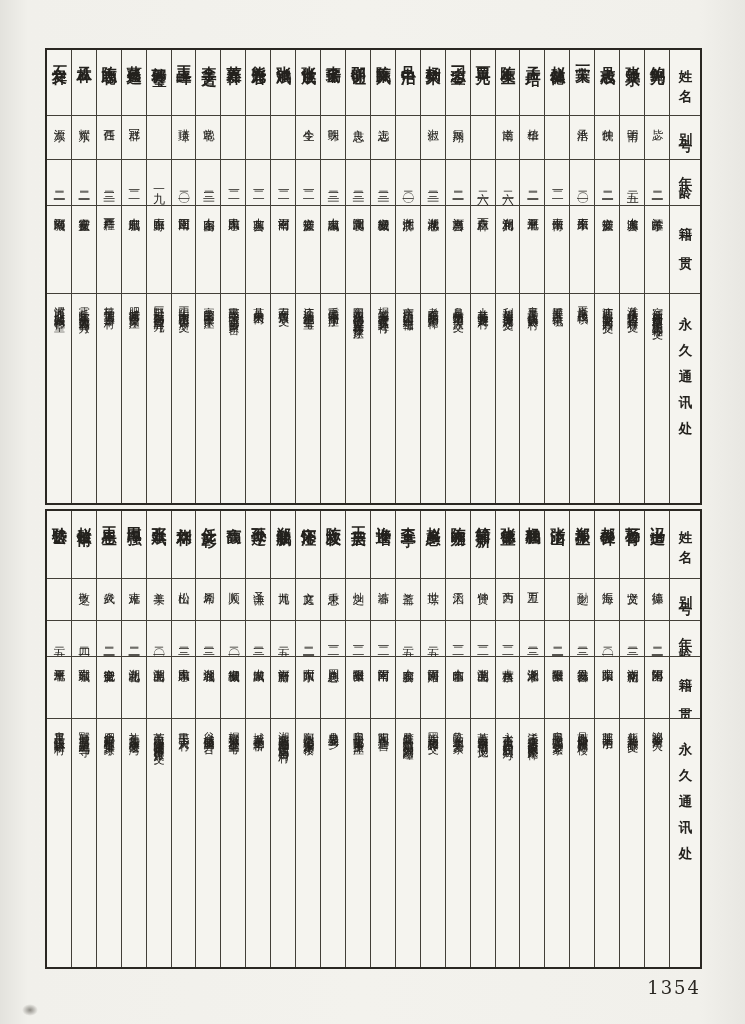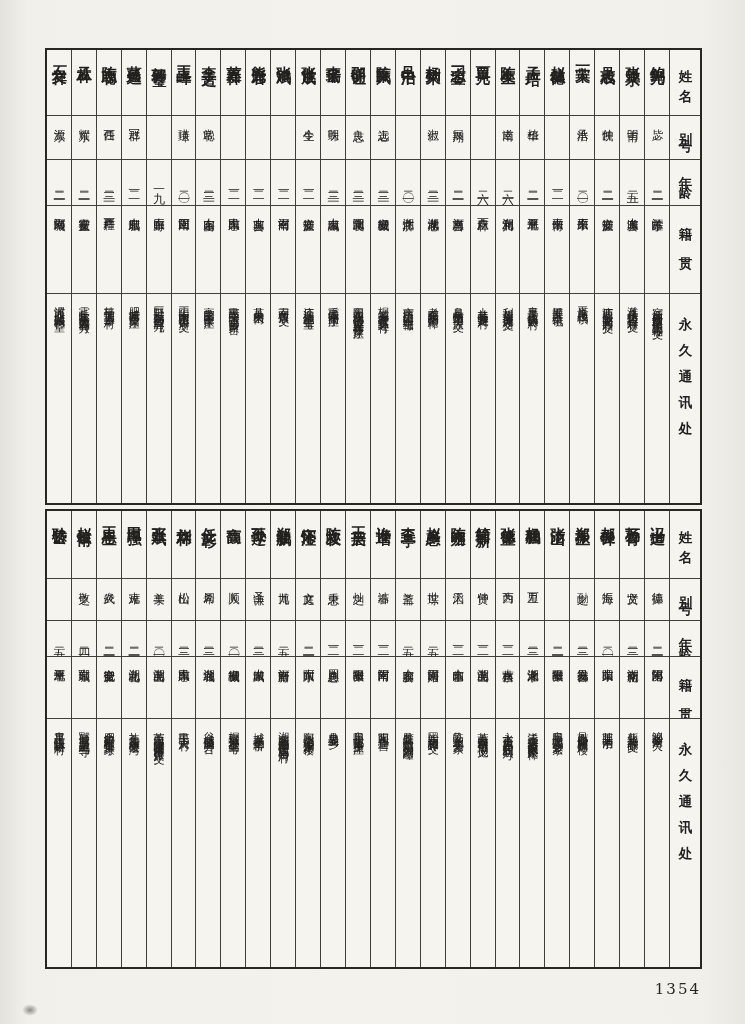--- a/index.html
+++ b/index.html
@@ -58,21 +58,21 @@
   .header-col .c-name span{letter-spacing:20px;margin-top:8px;}
   .header-col .c-alias span{letter-spacing:8px;margin-top:5px;}
   .header-col .c-age{align-items:flex-start;}
   .header-col .c-age span{letter-spacing:9px;margin-top:5px;}
   .header-col .c-native span{letter-spacing:30px;margin-top:10px;}
   .header-col .c-address span{letter-spacing:26px;margin-top:12px;}
 
   .page-number{
     position:absolute;right:44px;bottom:26px;
     font-family:"DejaVu Serif","Liberation Serif",serif;
-    font-size:15px;letter-spacing:2px;color:#2a2722;
+    font-size:18px;letter-spacing:2px;color:#2a2722;
   }
   .scan-mark{
     position:absolute;left:22px;bottom:8px;width:16px;height:12px;
     background:radial-gradient(ellipse at center,#4a463f 0%,rgba(74,70,63,0) 70%);
     opacity:.6;border-radius:50%;
   }
 </style>
 </head>
 <body>
 

